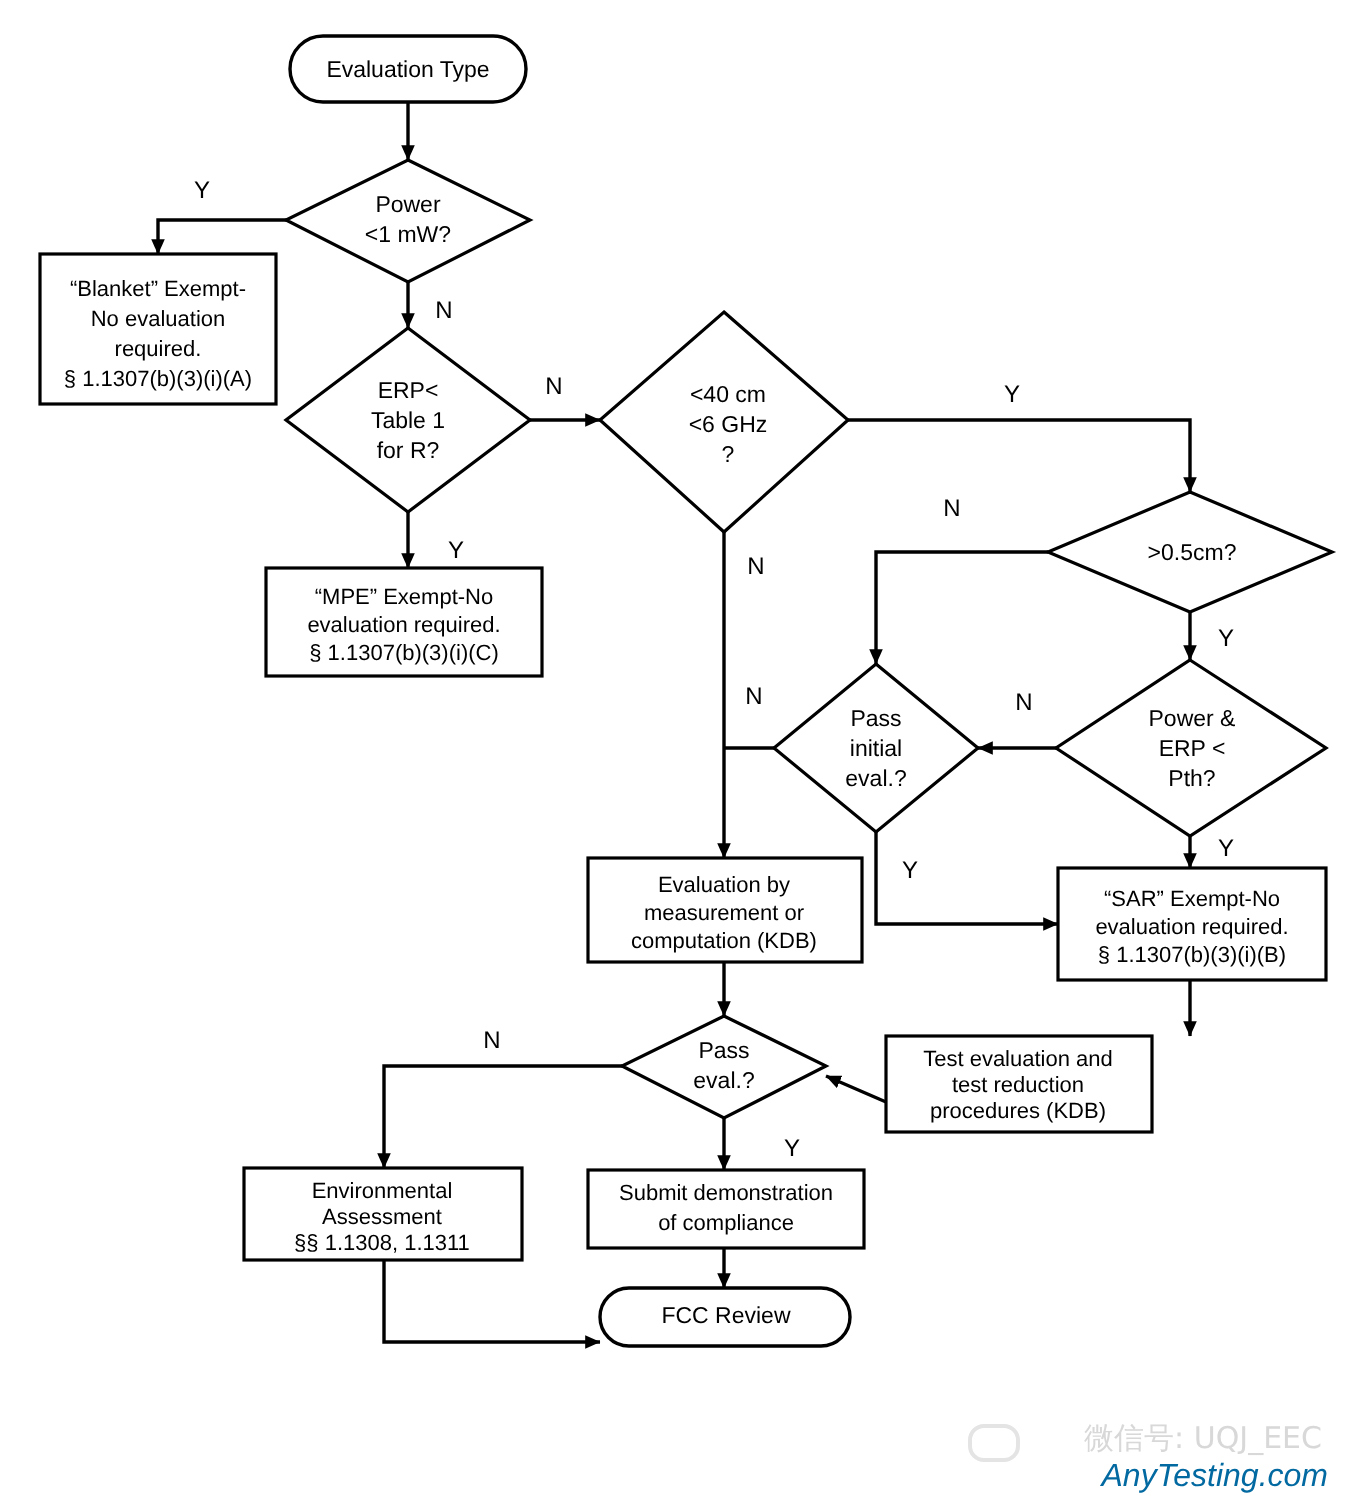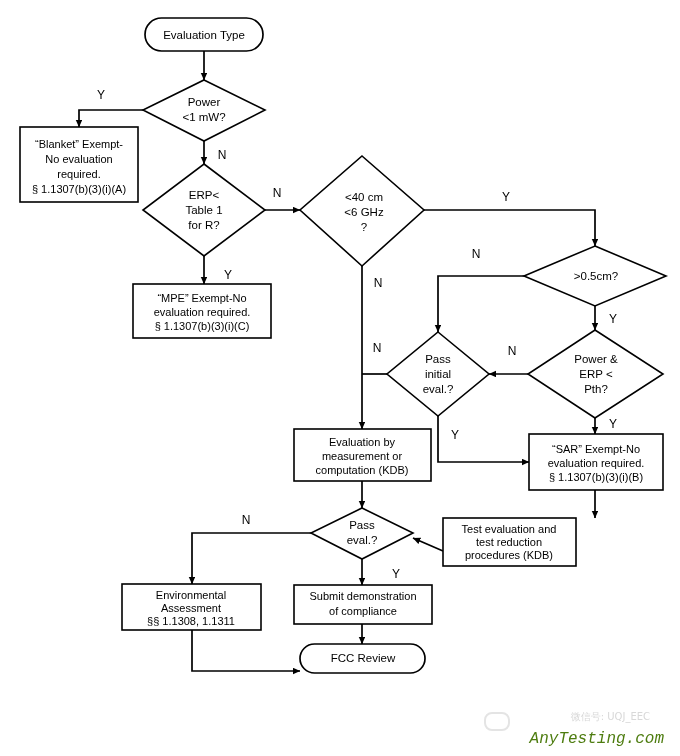--- a/index.html
+++ b/index.html
@@ -75,35 +75,35 @@
     top: 0px;
     font-family: "DejaVu Sans", sans-serif;
     font-size: 25px;
     font-weight: bold;
     color: #e9e9e9;
     letter-spacing: 1px;
     white-space: nowrap;
   }
   .wm-line2 {
     position: absolute;
-    right: 24px;
+    right: 13px;
     top: 20px;
     font-family: "DejaVu Sans", sans-serif;
-    font-size: 10px;
+    font-size: 15px;
     color: #d8d8d8;
     white-space: nowrap;
   }
   .wm-line3 {
     position: absolute;
     right: 10px;
     top: 40px;
-    font-family: Liberation Mono, monospace;
+    font-family: Liberation Sans, sans-serif;
     font-style: italic;
     font-size: 16px;
-    color: #4d7c0f;
+    color: #0369a1;
     white-space: nowrap;
   }
   .wm-bubble {
     position: absolute;
     left: 6px;
     top: 22px;
     width: 22px;
     height: 15px;
     border: 2px solid #e4e4e4;
     border-radius: 8px;

